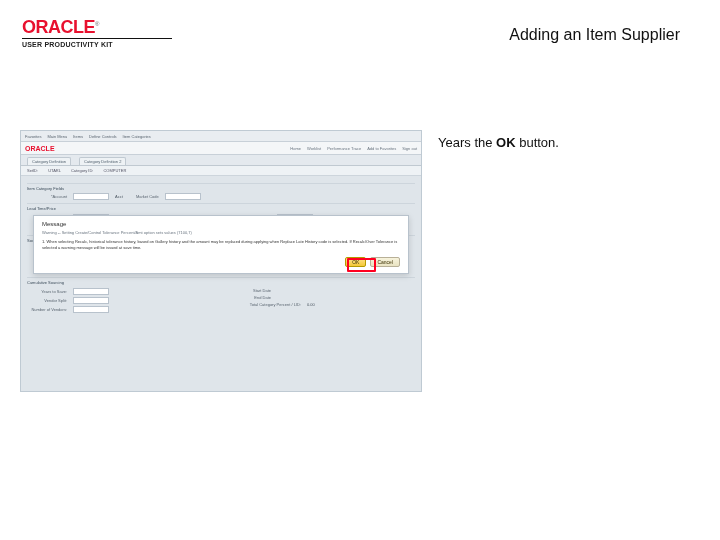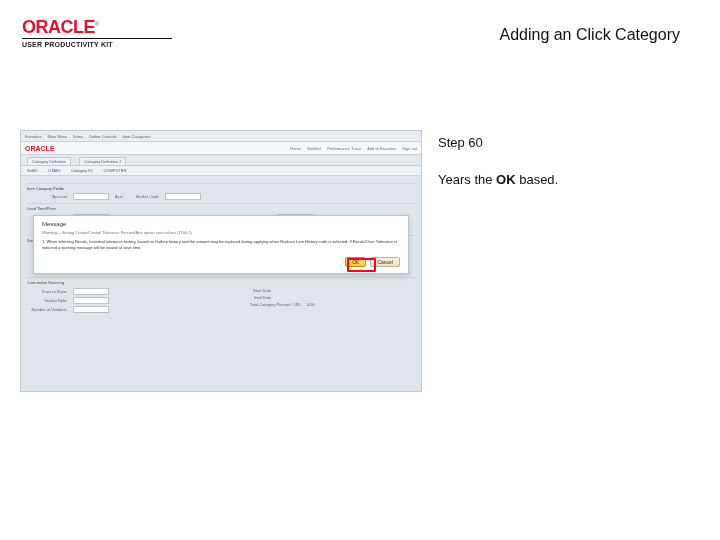--- a/index.html
+++ b/index.html
@@ -43,26 +43,25 @@
 </head>
 <body>
 <div class="page">
 
 <div class="logo-block">
   <div class="logo-oracle">
     <span>ORACLE</span><span class="logo-tm">®</span>
   </div>
   <div class="logo-sub">USER PRODUCTIVITY KIT</div>
 </div>
-<div class="title">Adding an Click Category</div>
+<div class="title">Adding an Item Supplier</div>
 
 <div class="instr">
-  <div class="step">Step 60</div>
   <div>
-    <span>Years the </span><b>OK</b><span> based.</span>
+    <span>Years the </span><b>OK</b><span> button.</span>
   </div>
 </div>
 
 <div class="app">
   <div class="app-topbar">
     <span>Favorites</span>
     <span>Main Menu</span>
     <span>Items</span>
     <span>Define Controls</span>
     <span>Item Categories</span>

